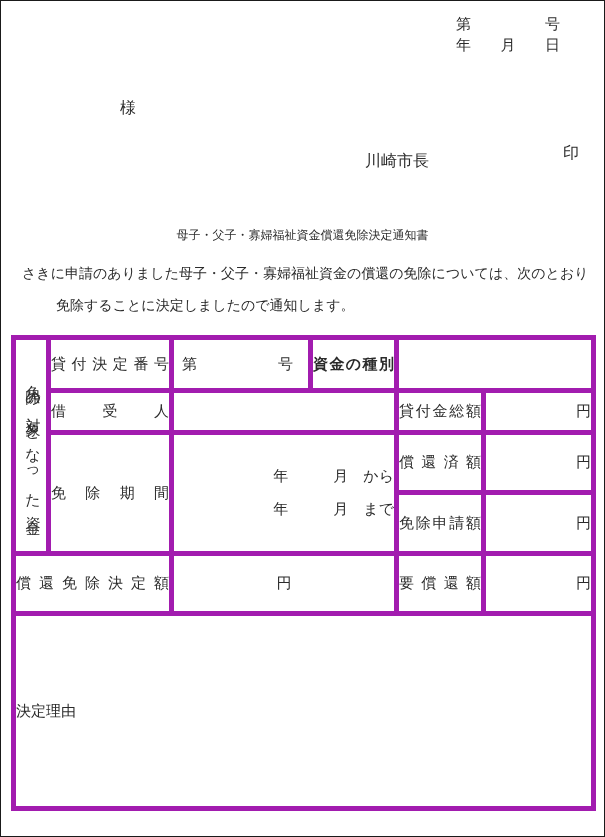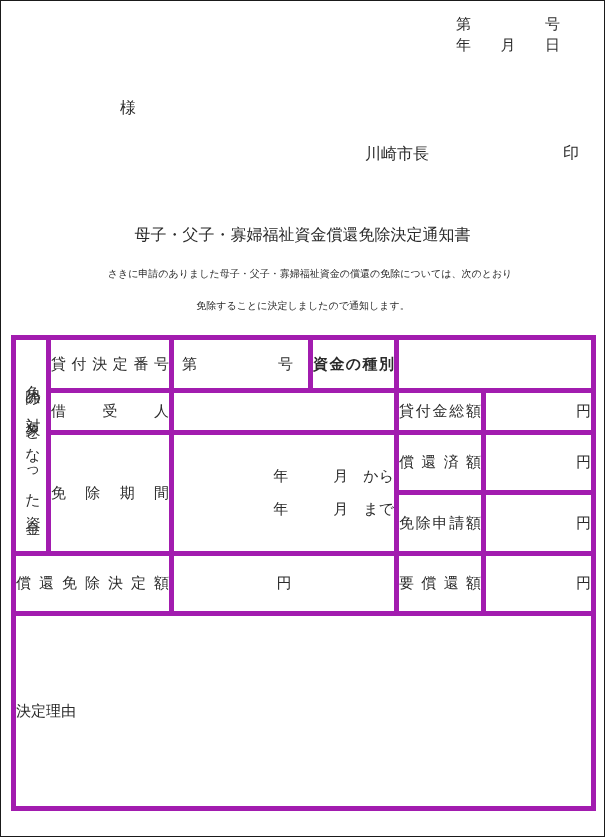--- a/index.html
+++ b/index.html
@@ -12,28 +12,28 @@
     font-family:"Liberation Serif","DejaVu Serif",serif;
     color:#2b2b2b;
     overflow:hidden;
   }
   .header-right { margin:13px 44px 0 auto; width:104px; font-size:15px; }
   .header-right .line { display:flex; justify-content:space-between; line-height:21px; }
 
   .addressee { margin-top:42px; padding-left:119px; font-size:16px; line-height:20px; }
 
   .sender-line { position:relative; margin-top:25px; height:20px; font-size:16px; }
-  .sender-name { position:absolute; left:364px; top:1px; }
+  .sender-name { position:absolute; left:364px; top:8px; }
   .seal { position:absolute; right:25px; top:0; }
 
-  .doc-title { margin-top:61px; text-align:center; font-size:16px; line-height:22px; }
+  .doc-title { margin-top:61px; text-align:center; font-size:12px; line-height:22px; }
 
-  .body-text { margin:12px 6px 0 7px; font-size:10px; line-height:32px;text-align:center; }
+  .body-text { margin:12px 6px 0 7px; font-size:14px; line-height:32px; }
   .body-text .bl1 { text-indent:14px; white-space:nowrap; }
-  .body-text .bl2 { white-space:nowrap; }
+  .body-text .bl2 { white-space:nowrap;margin-left:48px; }
 
   table.form { border-collapse:collapse; margin:13px 0 0 10px; table-layout:fixed; width:580px; }
   .form td { border:5px solid #a21caf; font-size:15px; vertical-align:middle; padding:0; overflow:hidden; }
   .r1 { height:53px; } .r2 { height:42px; } .r3a { height:60px; }
   .r3b { height:61px; } .r4 { height:60px; } .r5 { height:195px; }
 
   .v-cell { text-align:center; }
   .v-text { writing-mode:vertical-rl; text-orientation:upright; letter-spacing:5px; font-size:15px; display:inline-block; line-height:33px; }
 
   .jlabel { text-align:justify; text-align-last:justify; padding:0 10px; }

